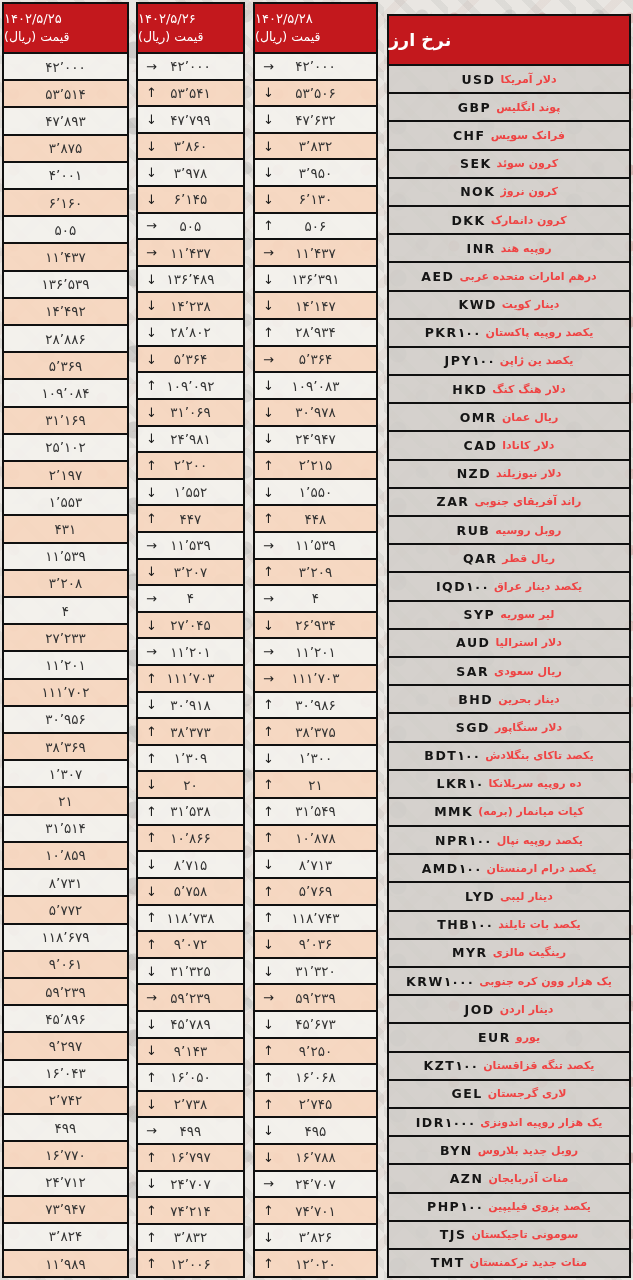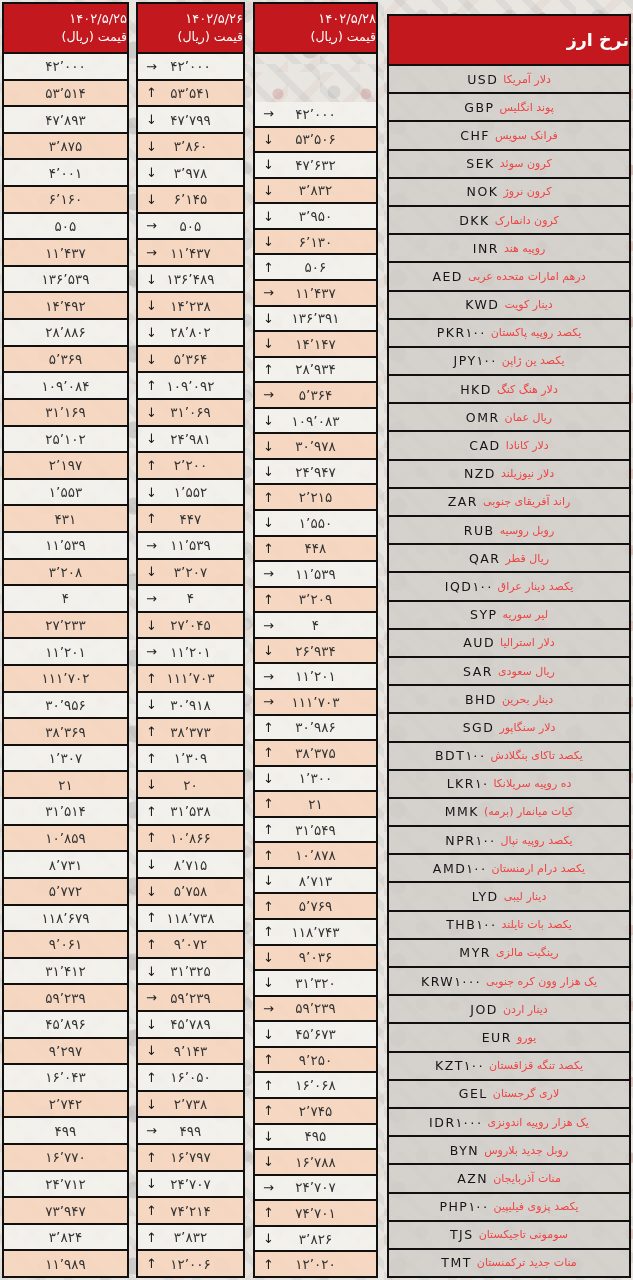--- a/index.html
+++ b/index.html
@@ -22,43 +22,43 @@
       radial-gradient(circle at 46px 50px, rgba(140,140,140,0.30) 0 8px, transparent 9px),
       radial-gradient(circle at 70px 16px, rgba(150,150,150,0.22) 0 6px, transparent 7px),
       repeating-linear-gradient(45deg, rgba(150,150,150,0.14) 0 7px, transparent 7px 26px),
       repeating-linear-gradient(-45deg, rgba(170,120,110,0.08) 0 9px, transparent 9px 34px);
     background-size:88px 76px,88px 76px,88px 76px,64px 64px,72px 72px;
   }
   .board{position:absolute;inset:0;display:flex;padding:2px;}
   .col{display:flex;flex-direction:column;border:2px solid var(--border);}
   .col-d25{width:127px;}
   .col-d26{width:109px;margin-left:7px;}
-  .col-d28{width:125px;margin-left:8px;gap:48px;}
+  .col-d28{width:125px;margin-left:8px;}
   .col-name{flex:1;margin-left:9px;margin-top:12px;}
   .hdr{
     flex:0 0 50px;height:50px;background:var(--red);
     border-bottom:2px solid var(--border);
     color:#ffffff;display:flex;flex-direction:column;
-    align-items:flex-start;justify-content:center;direction:rtl;line-height:1.5;padding-left:23px;
+    align-items:flex-end;justify-content:center;direction:rtl;line-height:1.5;
   }
   .hdr .date{font-size:13px;}
   .hdr .plabel{font-size:12.5px;}
   .col-name .hdr .title{font-size:17.5px;font-weight:bold;}
   .cells{flex:1 1 auto;display:flex;flex-direction:column;}
   .cell{
     flex:1 1 0;border-bottom:2px solid var(--border);
     display:flex;align-items:center;justify-content:center;
     background:var(--row-base);min-height:0;
   }
   .cell:last-child{border-bottom:none;}
   .cell.alt{background:var(--row-alt);}
   .pc{position:relative;}
   .pc .val{font-size:13.5px;color:var(--ink);letter-spacing:0.5px;}
   .pc .arrow{position:absolute;left:8px;font-size:13px;color:#1c1c1c;}
-  .nc{background:var(--name-bg) !important;direction:ltr;gap:5px;}
+  .nc{background:var(--name-bg) !important;direction:ltr;gap:5px;font-weight:bold;}
   .nc .code{font-size:12.5px;letter-spacing:1.5px;color:#151515;white-space:nowrap;}
   .nc .fa{font-size:11px;color:#ef4444;white-space:nowrap;direction:rtl;}
 </style>
 </head>
 <body>
 
 <div class="bg"></div>
 
 <div class="board">
 
@@ -163,23 +163,20 @@
         </div>
         <div class="cell pc alt">
           <span class="val">۵٬۷۷۲</span>
         </div>
         <div class="cell pc">
           <span class="val">۱۱۸٬۶۷۹</span>
         </div>
         <div class="cell pc alt">
           <span class="val">۹٬۰۶۱</span>
         </div>
-        <div class="cell pc">
-          <span class="val">۳۱٬۴۱۲</span>
-        </div>
         <div class="cell pc alt">
           <span class="val">۵۹٬۲۳۹</span>
         </div>
         <div class="cell pc">
           <span class="val">۴۵٬۸۹۶</span>
         </div>
         <div class="cell pc alt">
           <span class="val">۹٬۲۹۷</span>
         </div>
         <div class="cell pc">

